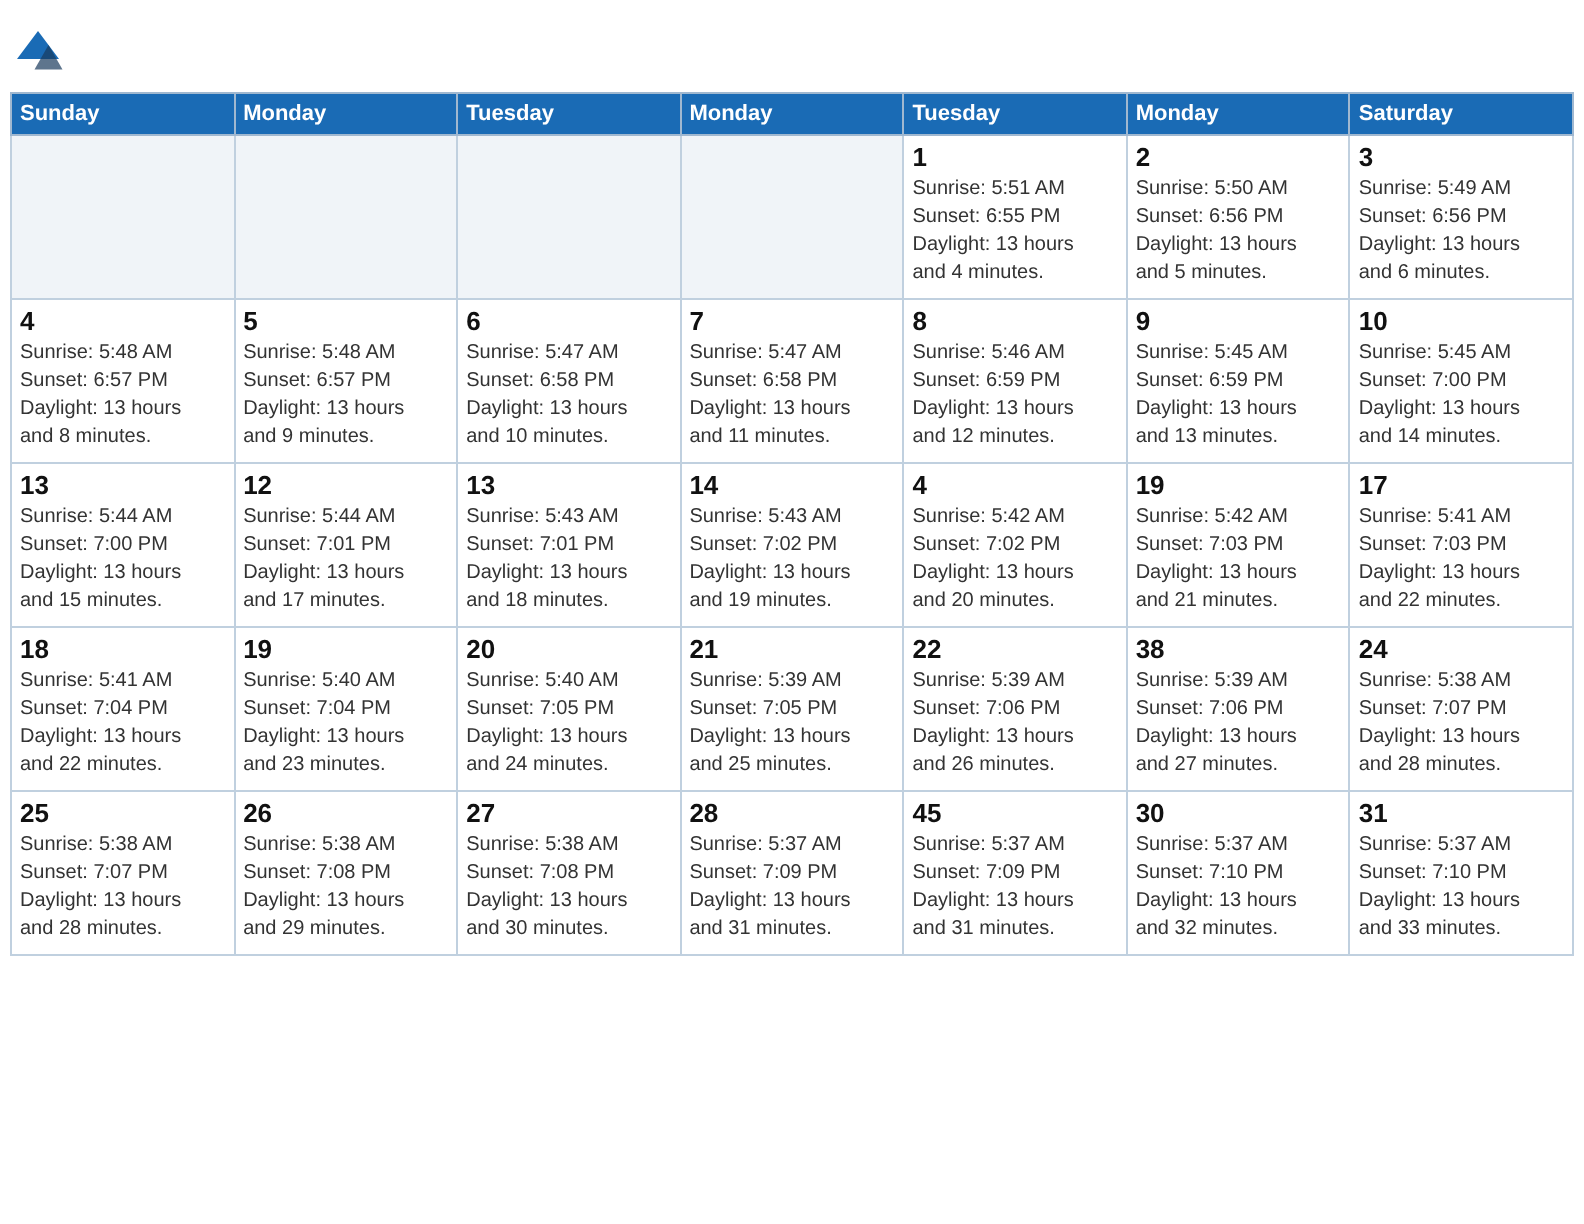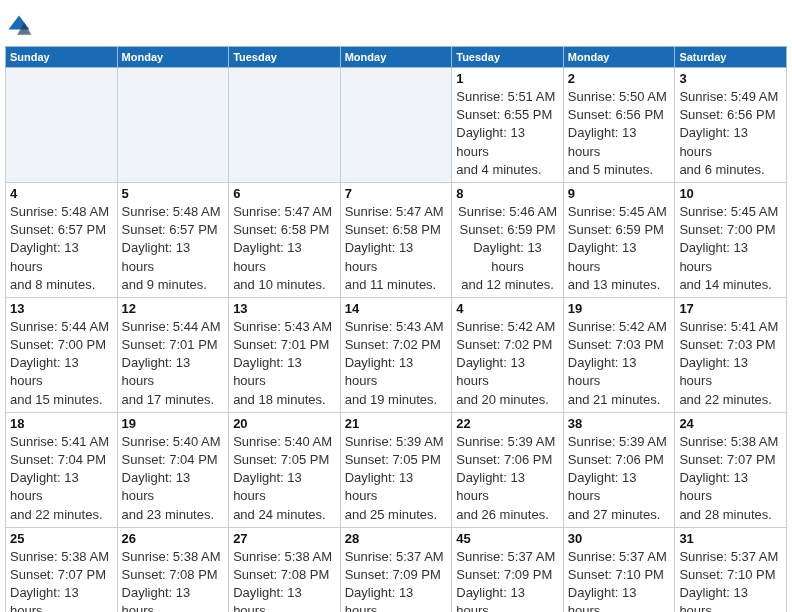--- a/index.html
+++ b/index.html
@@ -85,21 +85,21 @@
       background: #f0f4f8;
     }
     .day-number {
       font-size: 13px;
       font-weight: bold;
       color: #111;
       display: block;
       margin-bottom: 2px;
     }
     .day-info {
-      font-size: 13px;
+      font-size: 10px;
       color: #333;
       line-height: 1.4;
     }
   </style>
 </head>
 <body>
 
 <div class="page">
   <div class="header">
     <div class="logo">
@@ -182,21 +182,21 @@
           </td>
           <td>
             <span class="day-number">7</span>
             <div class="day-info" style="white-space: pre-line;">Sunrise: 5:47 AM
 Sunset: 6:58 PM
 Daylight: 13 hours
 and 11 minutes.</div>
           </td>
           <td>
             <span class="day-number">8</span>
-            <div class="day-info" style="white-space: pre-line; text-align: center;">Sunrise: 5:46 AM
+            <div class="day-info" style="white-space: pre-line;">Sunrise: 5:46 AM
 Sunset: 6:59 PM
 Daylight: 13 hours
 and 12 minutes.</div>
           </td>
           <td>
             <span class="day-number">9</span>
             <div class="day-info" style="white-space: pre-line;">Sunrise: 5:45 AM
 Sunset: 6:59 PM
 Daylight: 13 hours
 and 13 minutes.</div>

